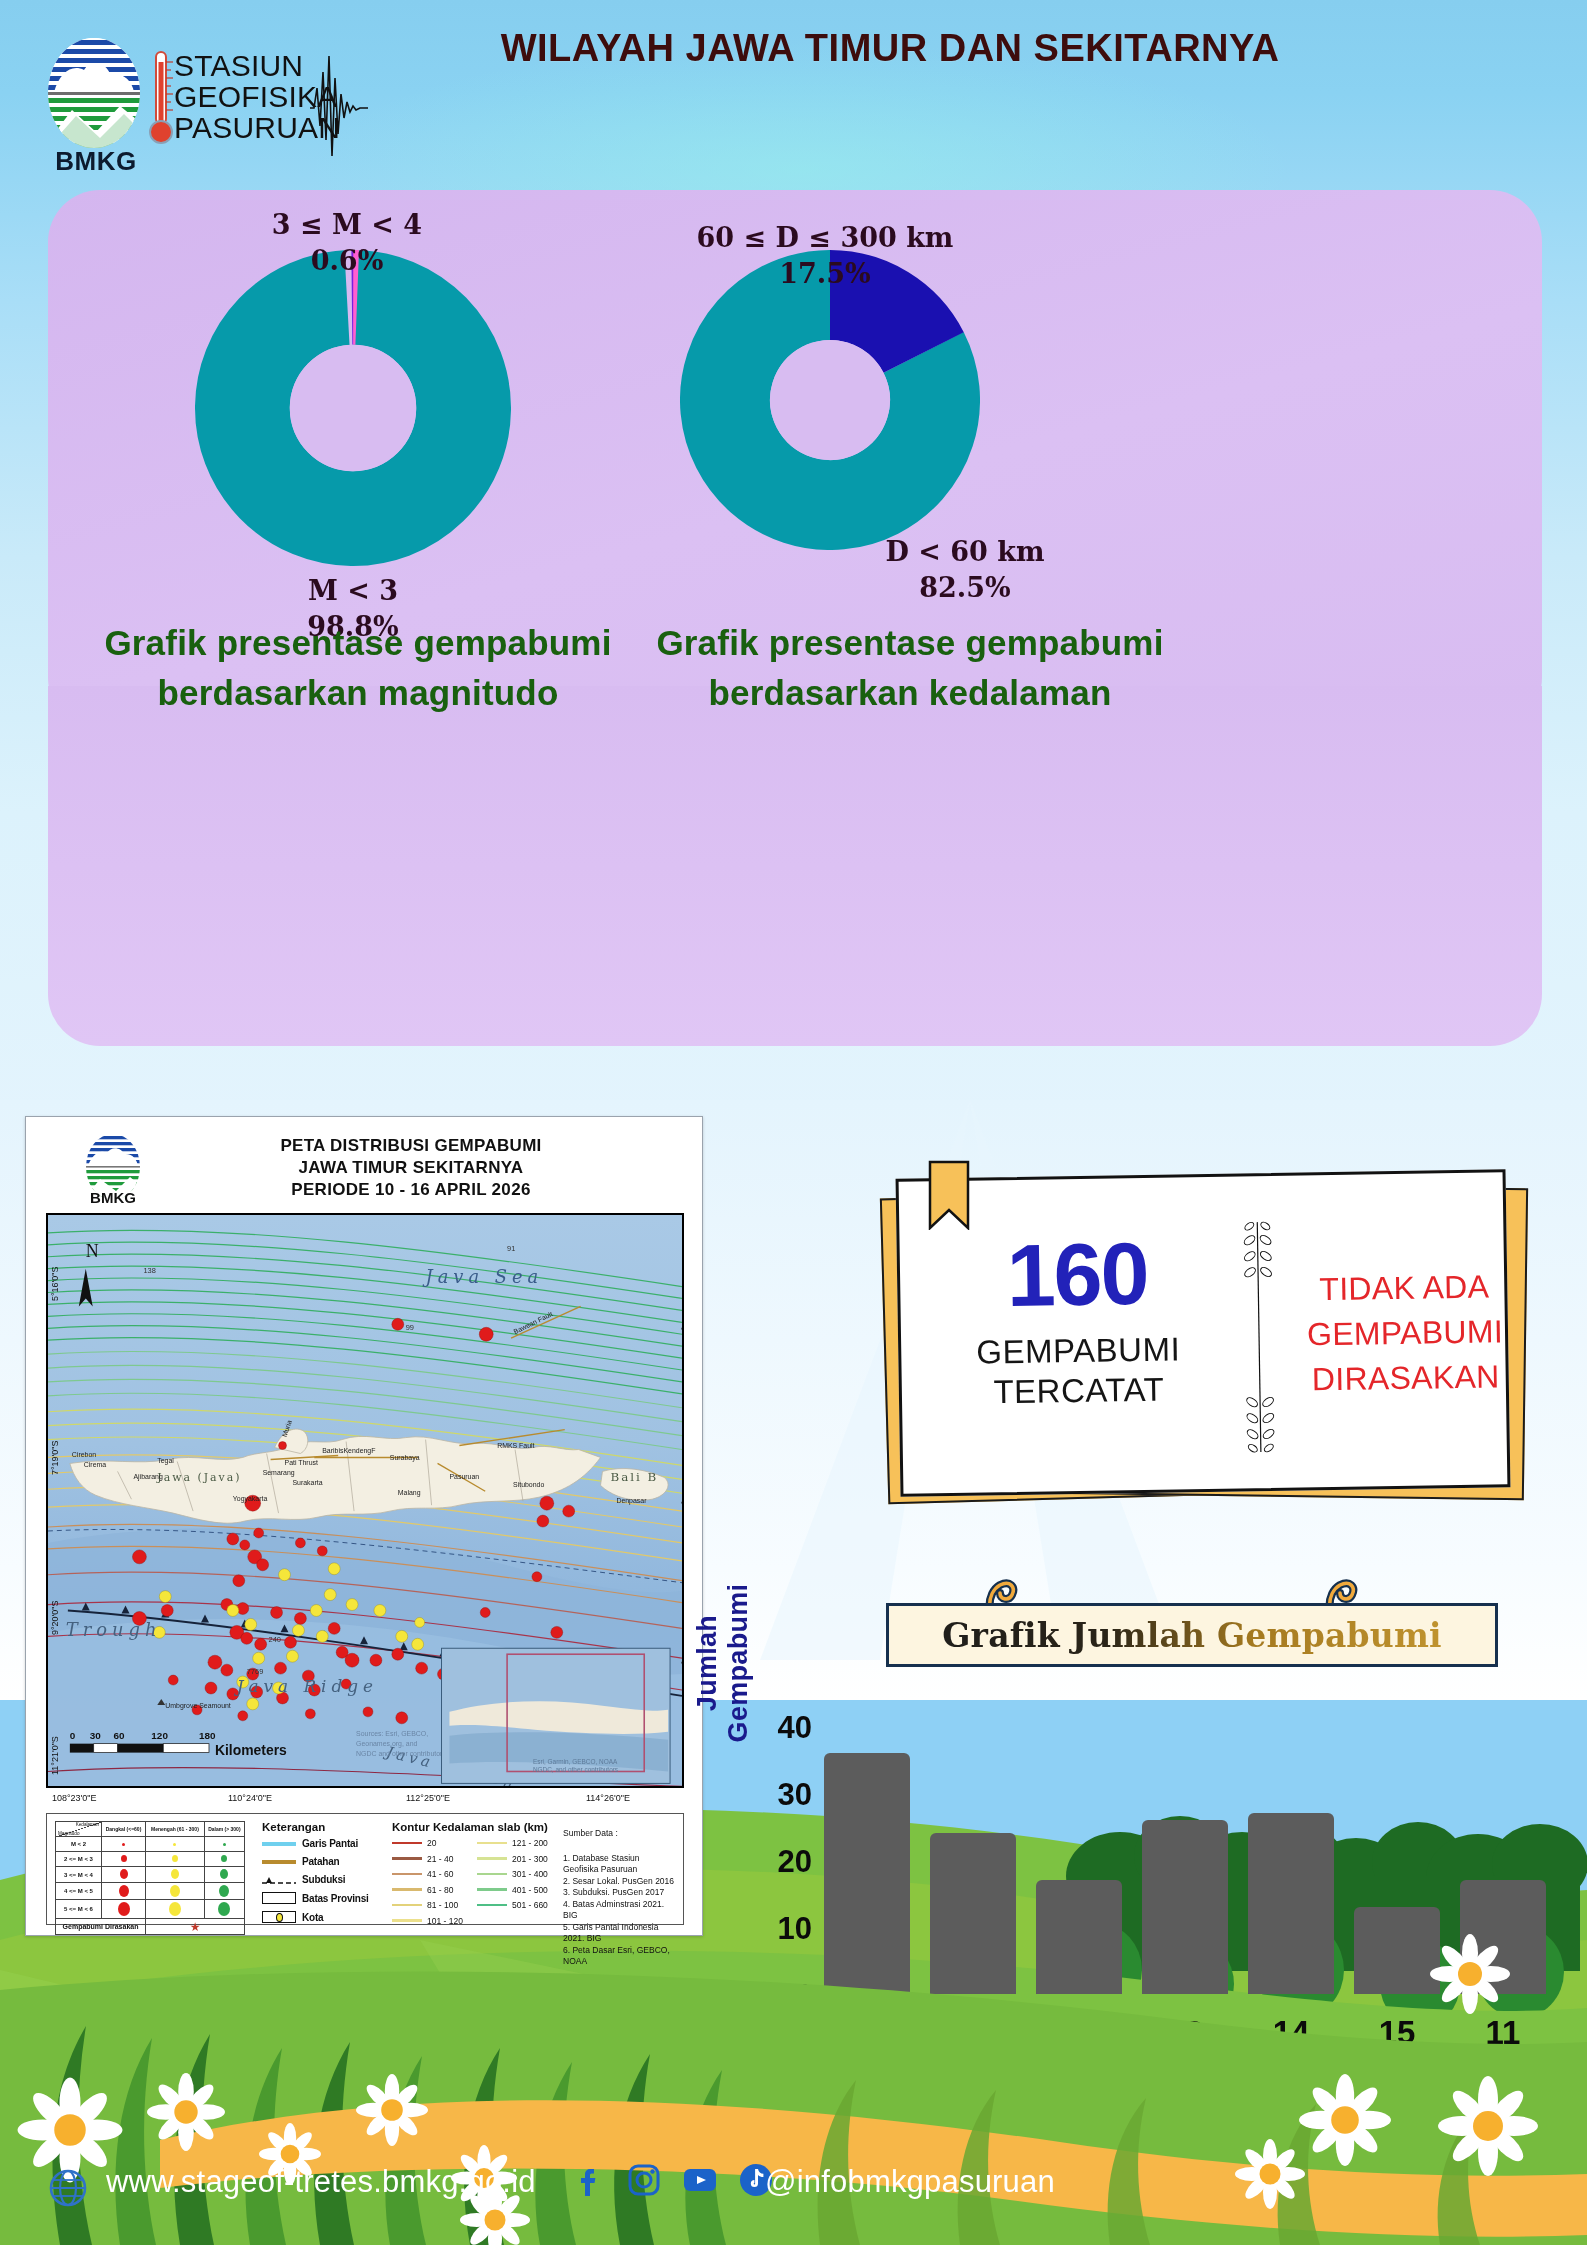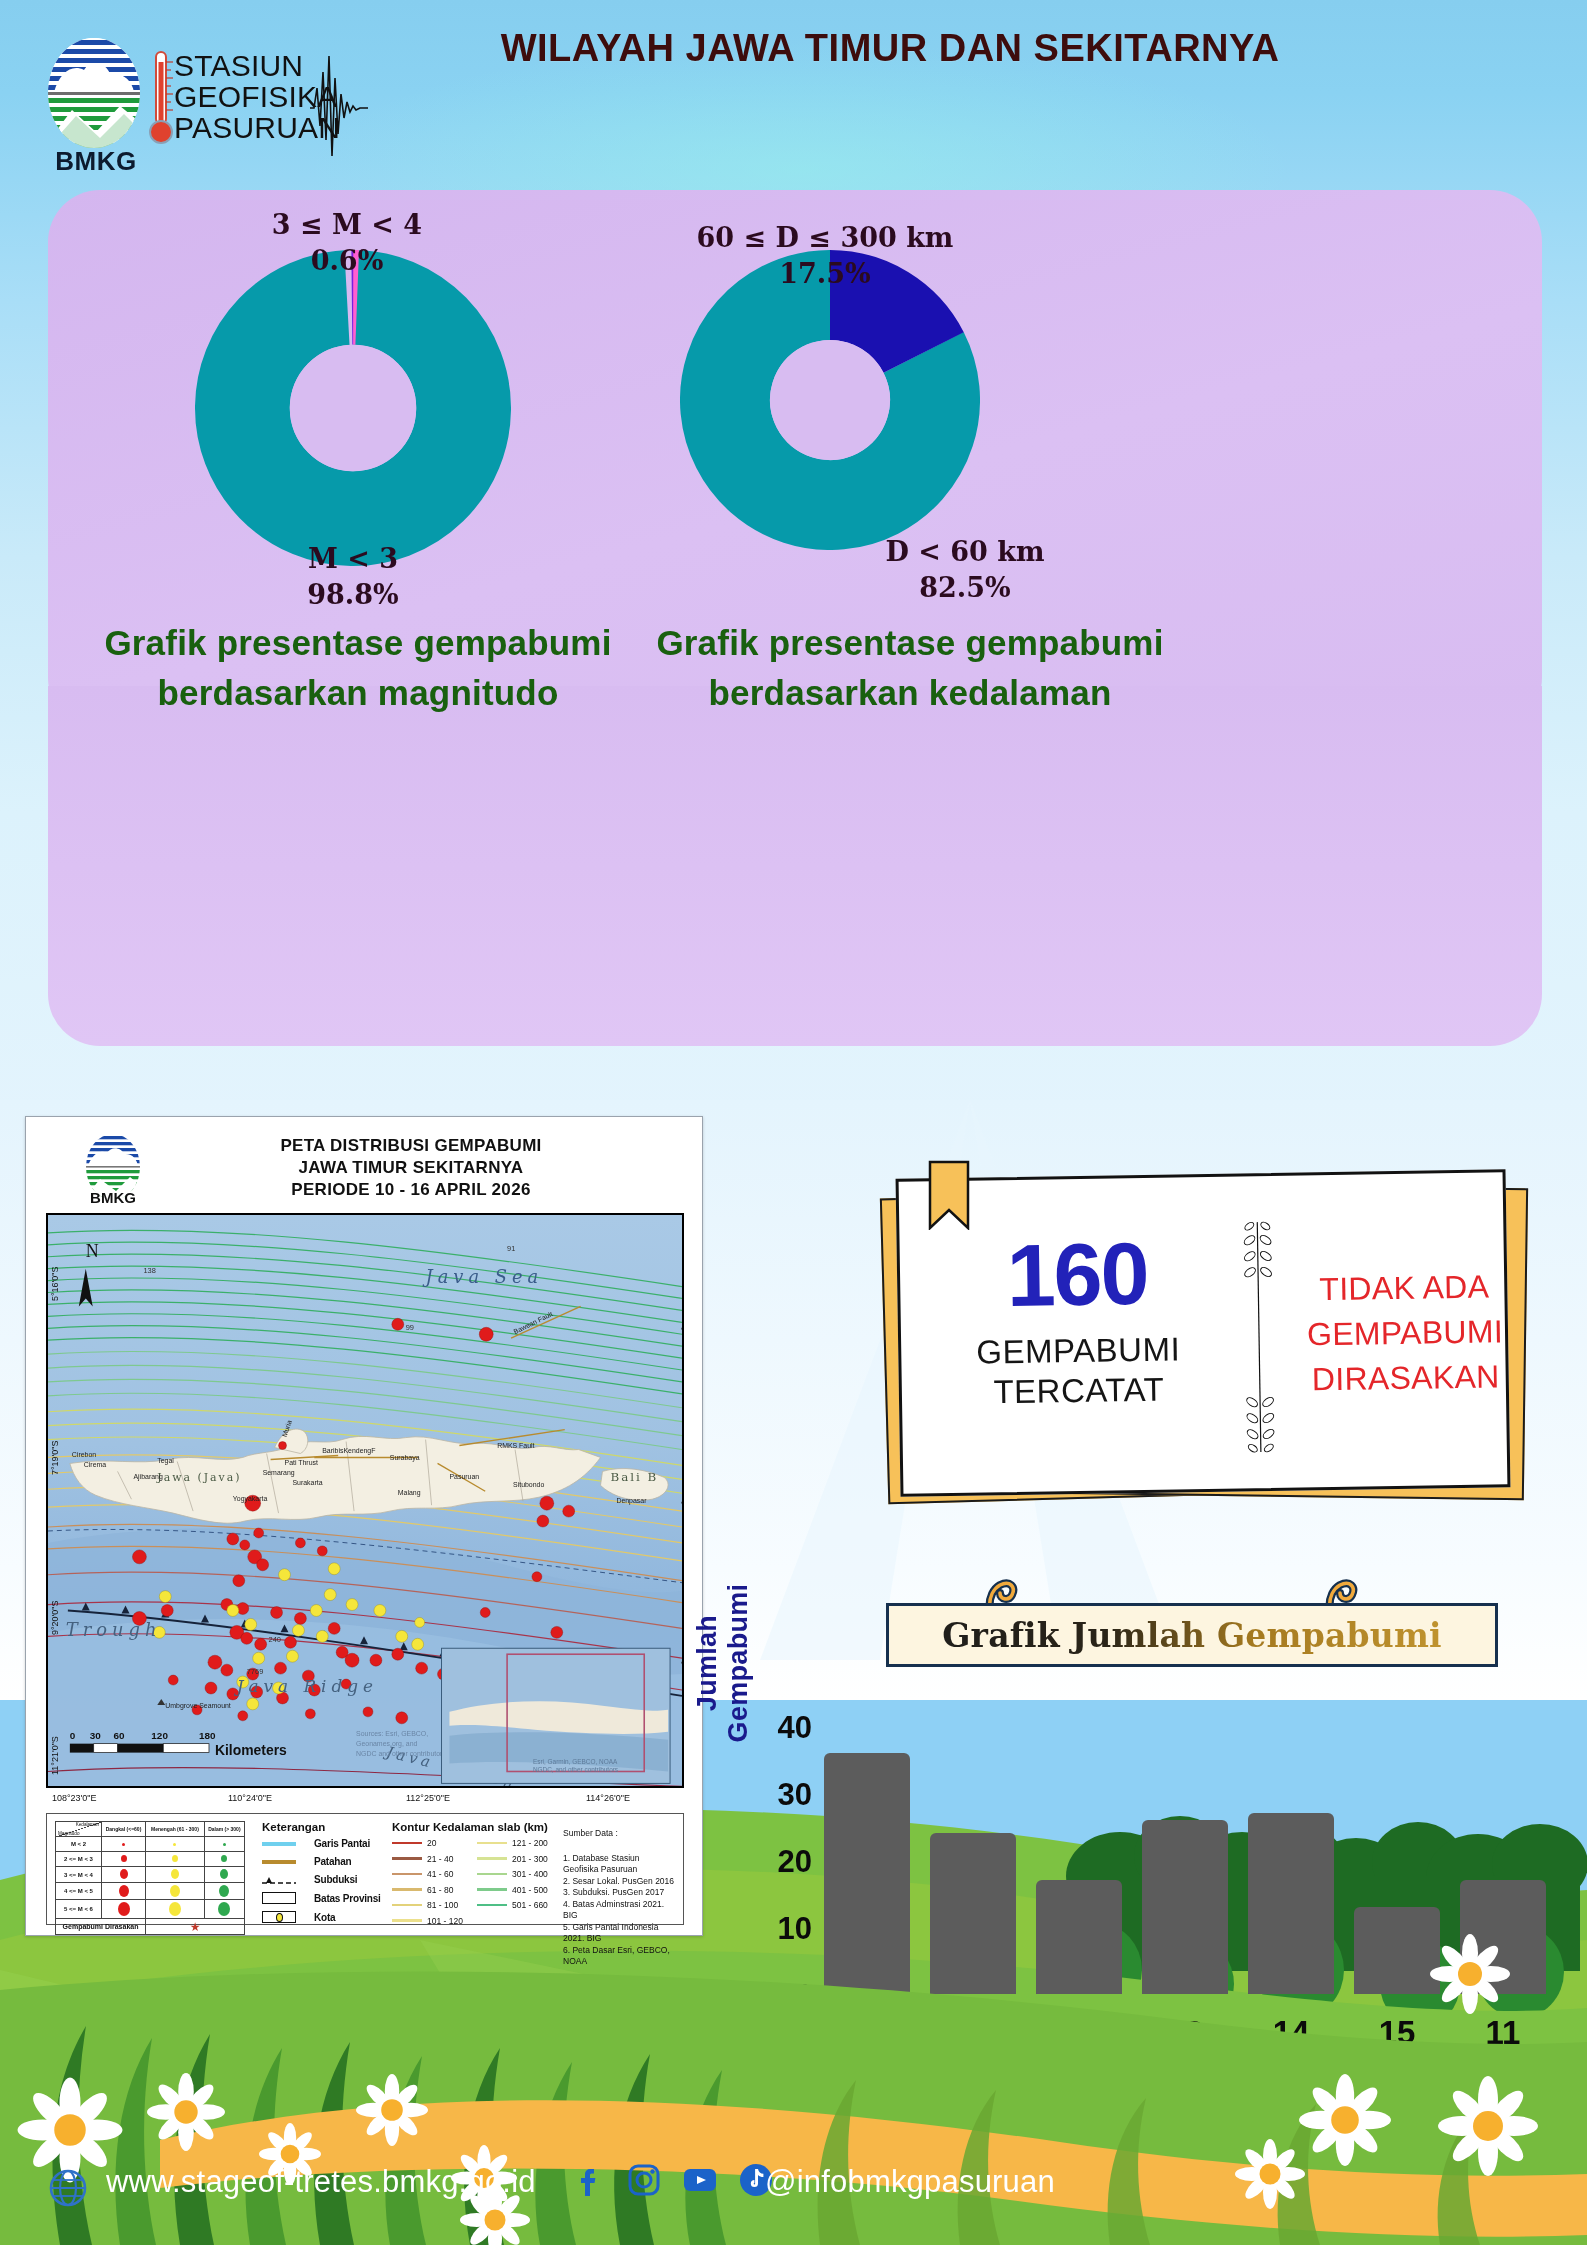--- a/index.html
+++ b/index.html
@@ -107,21 +107,21 @@
   .map-axis-lbl {
     position: absolute; font-size: 9px; color: #111;
     font-family: "Liberation Sans", sans-serif;
   }
   .map-lon-row { position: absolute; left: 20px; top: 676px; width: 638px; height: 16px; }
   .map-legend {
     position: absolute; left: 20px; top: 696px; width: 638px; height: 112px;
     border: 1px solid #555; background: #fff; font-size: 8px; color: #111;
   }
   .leg-title { font-weight: bold; font-size: 11.5px; color: #111; }
-  .leg-item { display: flex; align-items: center; gap: 18px; margin-bottom: 7px; }
+  .leg-item { display: flex; align-items: center; gap: 6px; margin-bottom: 7px; }
   .leg-sw { width: 34px; height: 8px; flex: 0 0 34px; }
   .leg-txt { font-weight: bold; font-size: 10px; color: #111; letter-spacing: -.2px; }
   .slab-row { display: flex; align-items: center; gap: 5px; margin-bottom: 5.5px; }
   .slab-line { width: 30px; height: 2.5px; flex: 0 0 30px; }
   .slab-txt { font-size: 8.5px; color: #111; }
   .src-txt { font-size: 8.5px; color: #111; line-height: 11.5px; }
   .mtable { border-collapse: collapse; font-size: 6px; }
   .mtable td, .mtable th { border: .7px solid #444; text-align: center; padding: 0; }
 
   
@@ -292,21 +292,21 @@
 
     <circle cx="50" cy="50" r="35" fill="none" stroke="#7a1fe0" stroke-width="30" stroke-dasharray="1.3 218.7" transform="rotate(-90.6 50 50)"></circle>
     <circle cx="50" cy="50" r="35" fill="none" stroke="#ff5fd0" stroke-width="30" stroke-dasharray="1.3 218.7" transform="rotate(-89.9 50 50)"></circle>
     <circle cx="50" cy="50" r="20" fill="#d8bcf1"></circle>
   </svg>
 </div>
 <div class="slice-label" style="left:242px;top:207px;width:210px">
   <div>3 ≤ M &lt; 4</div>
   <div>0.6%</div>
 </div>
-<div class="slice-label" style="left:248px;top:541px;width:210px">
+<div class="slice-label" style="left:248px;top:573px;width:210px">
   <div>M &lt; 3</div>
   <div>98.8%</div>
 </div>
 <div class="panel-caption" style="left:78px;top:618px;width:560px">
   <div>Grafik presentase gempabumi</div>
   <div>berdasarkan magnitudo</div>
 </div>
 
 <div class="donut-col" style="left:680px;top:250px">
   <svg class="donut-svg" width="300" height="300" viewBox="0 0 100 100">

